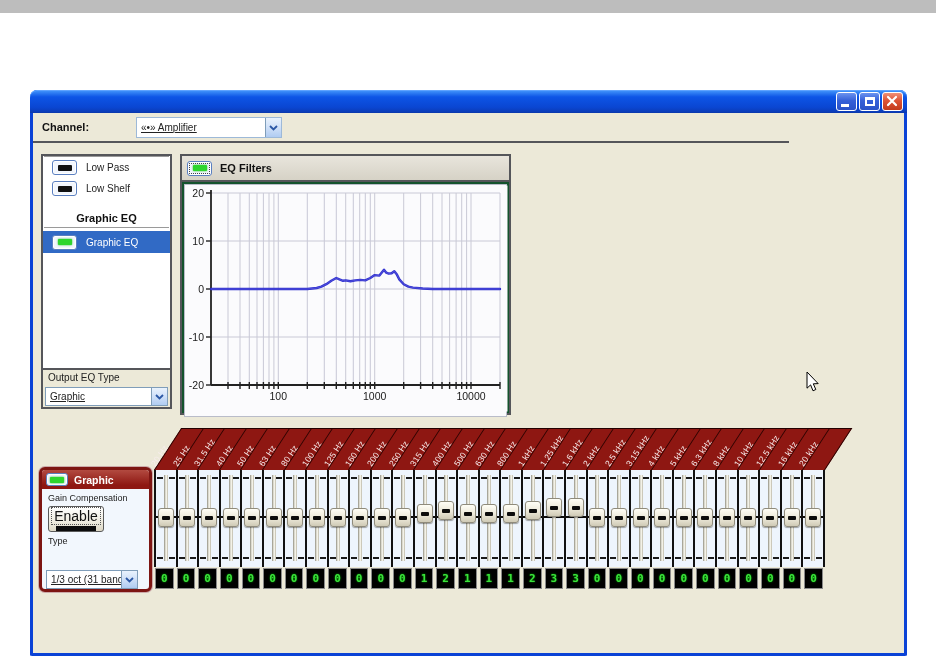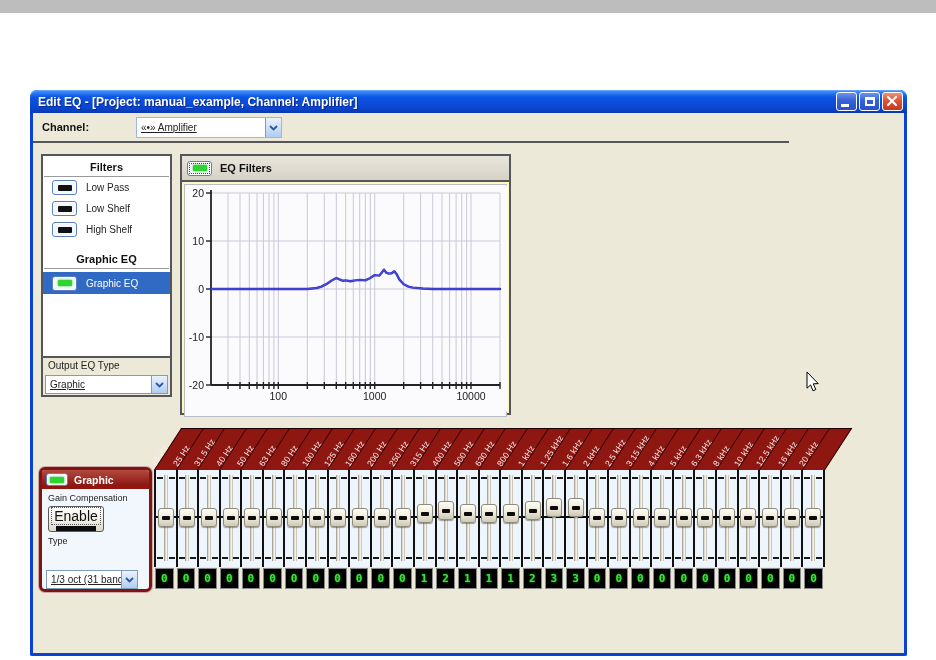--- a/index.html
+++ b/index.html
@@ -38,26 +38,26 @@
   .led-btn { width:25px; height:15px; background:#f2f6fd; border:1px solid #5a7fc0; border-radius:3px;
              display:flex; align-items:center; justify-content:center; box-shadow:inset 0 0 0 1px #fff; }
   .led-bar { width:14px; height:6px; background:#111; border-radius:1px; }
   .led-bar.on { background:#2ed52e; box-shadow:0 0 2px #1b1; }
   .filter-item .f-label { font-size:10px; color:#222; }
   .geq-heading { margin-top:8px; }
   .selected-row { display:flex; align-items:center; gap:9px; padding:2px 0 2px 9px; height:22px; background:#316ac5; margin-top:3px; }
   .selected-row .f-label { font-size:10px; color:#fff; }
 
   
-  .output-panel { position:absolute; left:8px; top:266px; width:131px; height:41px; background:#ece9d8; border:2px solid #55565a; }
+  .output-panel { position:absolute; left:8px; top:278px; width:131px; height:41px; background:#ece9d8; border:2px solid #55565a; }
   .output-label { font-size:10px; color:#222; padding:2px 0 1px 5px; }
   .output-combo { left:2px; top:17px; width:123px; height:19px; }
 
   
-  .eq-panel { position:absolute; left:147px; top:64px; width:331px; height:261px; border:2px solid #55565a; background:#fef9c3; }
+  .eq-panel { position:absolute; left:147px; top:64px; width:331px; height:261px; border:2px solid #55565a; background:#14532d; }
   .eq-header { height:26px; background:linear-gradient(180deg,#e8e5dc 0%,#d6d2c6 100%); border-bottom:2px solid #55565a;
                display:flex; align-items:center; gap:8px; padding-left:5px; }
   .eq-header .led-btn { outline:1px dotted #444; outline-offset:-3px; }
   .eq-header .eq-title { font-size:11px; font-weight:bold; color:#111; }
   .chart-wrap { margin:2px; background:#fbfbfd; border:1px solid #b9bcc9; }
 
   
   .band-header { position:absolute; left:121px; top:338px; width:671px; height:42px;
                  background:#8e1712; border:1px solid #200; border-bottom:none;
                  transform:skewX(-33deg); transform-origin:0 100%; display:flex; }
@@ -102,21 +102,20 @@
   
   .cursor { position:absolute; left:806px; top:371px; }
 </style>
 </head>
 <body>
 
 <div class="top-strip"></div>
 
 <div class="window">
   <div class="titlebar">
-    <span class="title">Edit EQ - [Project: manual_example, Channel: Amplifier]</span>
     <div class="tb-btns">
       <div class="tb-btn">
           <span class="glyph-min"></span>
         </div>
       <div class="tb-btn">
           <span class="glyph-max"></span>
         </div>
       <div class="tb-btn close">
         <svg width="19" height="17" viewBox="0 0 19 17">
           <path d="M5 4 L13 12 M13 4 L5 12" stroke="#fff" stroke-width="2.2" stroke-linecap="round"></path>
@@ -131,40 +130,33 @@
       <span class="combo-text">«•» Amplifier</span>
       <span class="combo-arrow">
         <svg width="9" height="6" viewBox="0 0 9 6">
             <path d="M1 1 L4.5 4.5 L8 1" fill="none" stroke="#2b57a5" stroke-width="1.8"></path>
           </svg>
       </span>
     </div>
   </div>
 
   <div class="filters-panel">
-    <div class="panel-heading">Filters</div>
     <div class="hline"></div>
     <div>
         <div class="filter-item">
           <div class="led-btn">
             <div class="led-bar"></div>
           </div>
           <div class="f-label">Low Pass</div>
         </div>
         <div class="filter-item">
           <div class="led-btn">
             <div class="led-bar"></div>
           </div>
           <div class="f-label">Low Shelf</div>
-        </div>
-        <div class="filter-item">
-          <div class="led-btn">
-            <div class="led-bar"></div>
-          </div>
-          <div class="f-label">High Shelf</div>
         </div>
       </div>
     <div class="panel-heading geq-heading">Graphic EQ</div>
     <div class="hline"></div>
     <div class="selected-row">
       <span class="led-btn">
           <span class="led-bar on"></span>
         </span>
       <span class="f-label">Graphic EQ</span>
     </div>

